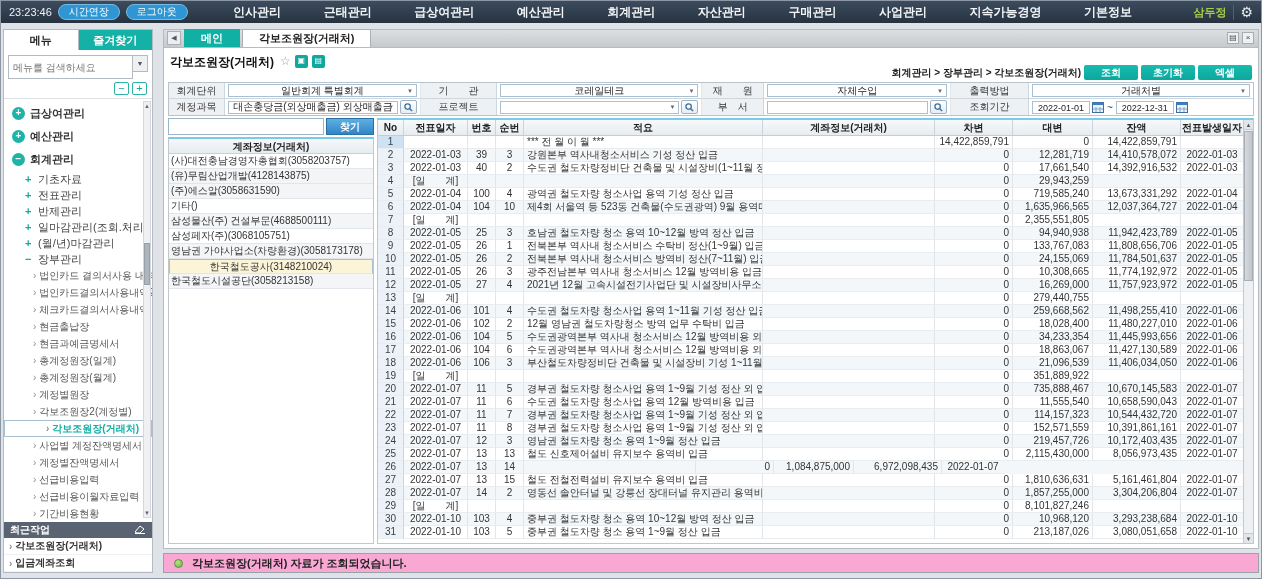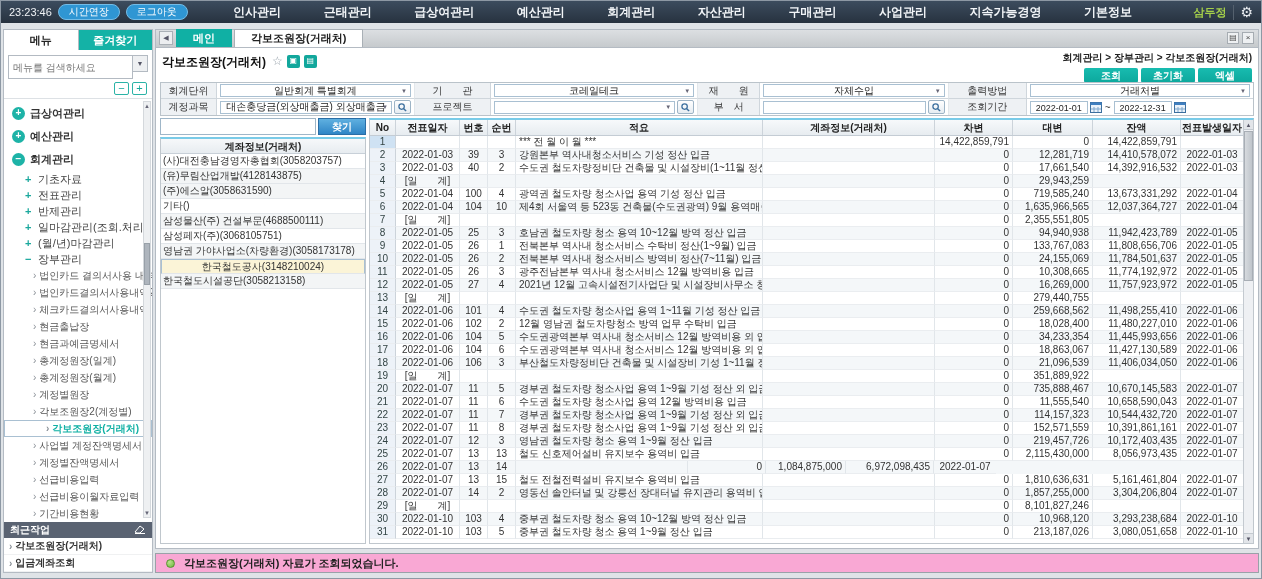--- a/index.html
+++ b/index.html
@@ -9,21 +9,21 @@
   
   .topbar{height:22px;display:flex;align-items:center;background:linear-gradient(#3c4c5e,#27323f);padding:0 8px;gap:6px;}
   .time{color:#f0f3f6;font-size:11px;}
   .pill{background:#2f96d3;border:1px solid #74bce6;border-radius:9px;color:#fff;font-size:10px;font-weight:normal;padding:1px 10px;cursor:pointer;line-height:12px;}
   .topnav{flex:1;display:flex;justify-content:space-around;padding:0 34px 0 18px;}
   .tmi{color:#f2f5f8;font-size:12px;font-weight:bold;cursor:pointer;}
   .user{color:#a5cf4a;font-size:11px;font-weight:bold;border-right:1px solid #55616e;padding-right:7px;}
   .gear{color:#e8ecf0;font-size:14px;cursor:pointer;line-height:14px;}
 
   
-  .bodywrap{position:absolute;top:22px;left:0;right:0;bottom:0;display:flex;gap:2px;padding:6px 2px 5px 2px;}
+  .bodywrap{position:absolute;top:22px;left:0;right:0;bottom:0;display:flex;gap:10px;padding:6px 2px 5px 2px;}
 
   
   .sidebar{width:150px;background:#fff;border:1px solid #b4bbc3;display:flex;flex-direction:column;}
   .stabs{height:20px;display:flex;flex:none;}
   .stab{flex:1;font-size:11px;font-weight:bold;text-align:center;line-height:20px;cursor:pointer;}
   .stab.on{background:#fff;color:#222;border-right:1px solid #b4bbc3;}
   .stab.off{background:#14b2a6;color:#fff;}
   .ssearch{margin:5px 4px 3px;display:flex;flex:none;}
   .ssearch input{flex:1;min-width:0;height:24px;border:1px solid #b3bac2;font-size:10px;padding:0 4px;color:#555;}
   .sarr{width:15px;height:17px;border:1px solid #b3bac2;border-left:none;background:#eef0f2;text-align:center;line-height:15px;font-size:7px;color:#556;cursor:pointer;}
@@ -52,21 +52,21 @@
   .tab-main{height:18px;width:56px;background:#10b0a4;color:#fff;font-weight:bold;font-size:11px;display:flex;align-items:center;justify-content:center;cursor:pointer;}
   .tab-doc{height:18px;background:#fff;border:1px solid #a9b0b6;border-bottom:none;padding:0 16px;font-weight:bold;font-size:11px;color:#222;display:flex;align-items:center;margin-left:2px;cursor:pointer;}
   .wctrl{position:absolute;right:4px;top:2px;display:flex;gap:3px;}
   .wc{width:12px;height:12px;background:#eef0f2;border:1px solid #a6acb2;font-size:8px;line-height:10px;text-align:center;color:#444;cursor:pointer;}
 
   .panel{flex:1;min-height:0;background:#fff;border:1px solid #b4bbc3;display:flex;flex-direction:column;}
   .titlerow{flex:none;height:32px;display:flex;padding:2px 6px 0;}
   .title{font-size:12px;font-weight:bold;color:#111;margin-top:4px;}
   .star{color:#9aa4ad;font-size:12px;margin:4px 0 0 6px;cursor:pointer;}
   .ticon{width:13px;height:13px;margin:5px 0 0 4px;background:#12a79c;color:#fff;font-size:8px;line-height:12px;text-align:center;border-radius:2px;cursor:pointer;}
-  .trright{margin-left:auto;display:flex;flex-direction:column;align-items:flex-end;gap:3px;}
+  .trright{margin-left:auto;display:flex;align-items:flex-end;gap:3px;}
   .breadcrumb{font-size:10px;font-weight:bold;color:#222;margin-top:1px;}
   .btnrow{display:flex;gap:3px;}
   .tealbtn{width:54px;height:15px;background:linear-gradient(#18bcb0,#0ca79c);color:#fff;font-weight:bold;font-size:10px;text-align:center;line-height:15px;border-radius:2px;cursor:pointer;}
 
   .filters{flex:none;margin:2px 4px 0;border:1px solid #bac3ca;display:grid;grid-template-columns:56px 1.05fr 76px 1.1fr 62px 1fr 78px 1.2fr;}
   .fcell{height:16px;display:flex;align-items:center;font-size:10px;border-bottom:1px solid #cfd6dc;overflow:hidden;}
   .fcell.last{border-bottom:none;}
   .flabel{background:#eef1f4;color:#333;justify-content:center;border-right:1px solid #cfd6dc;white-space:pre;}
   .fval{padding:0 3px;gap:2px;border-right:1px solid #e2e7eb;}
   .fval.end{border-right:none;}

